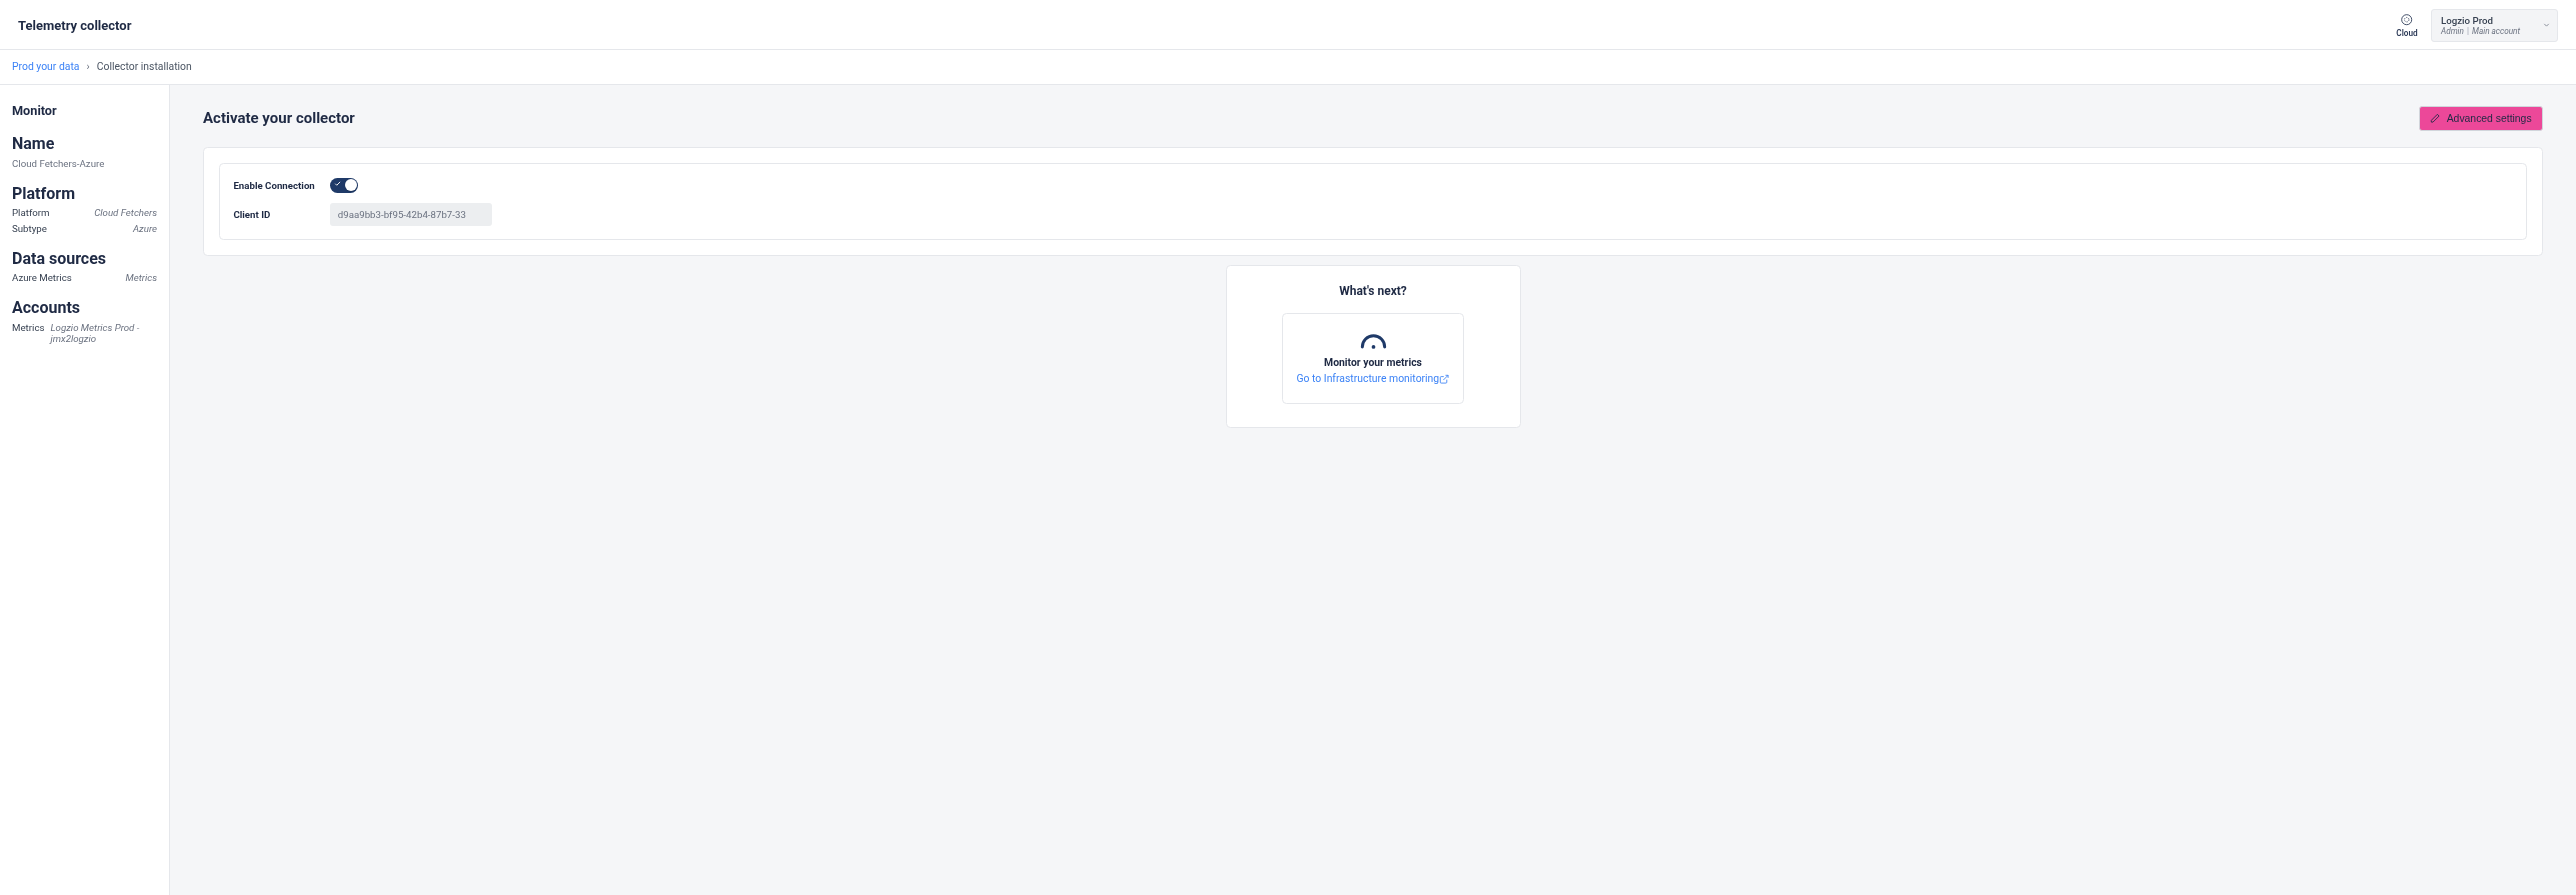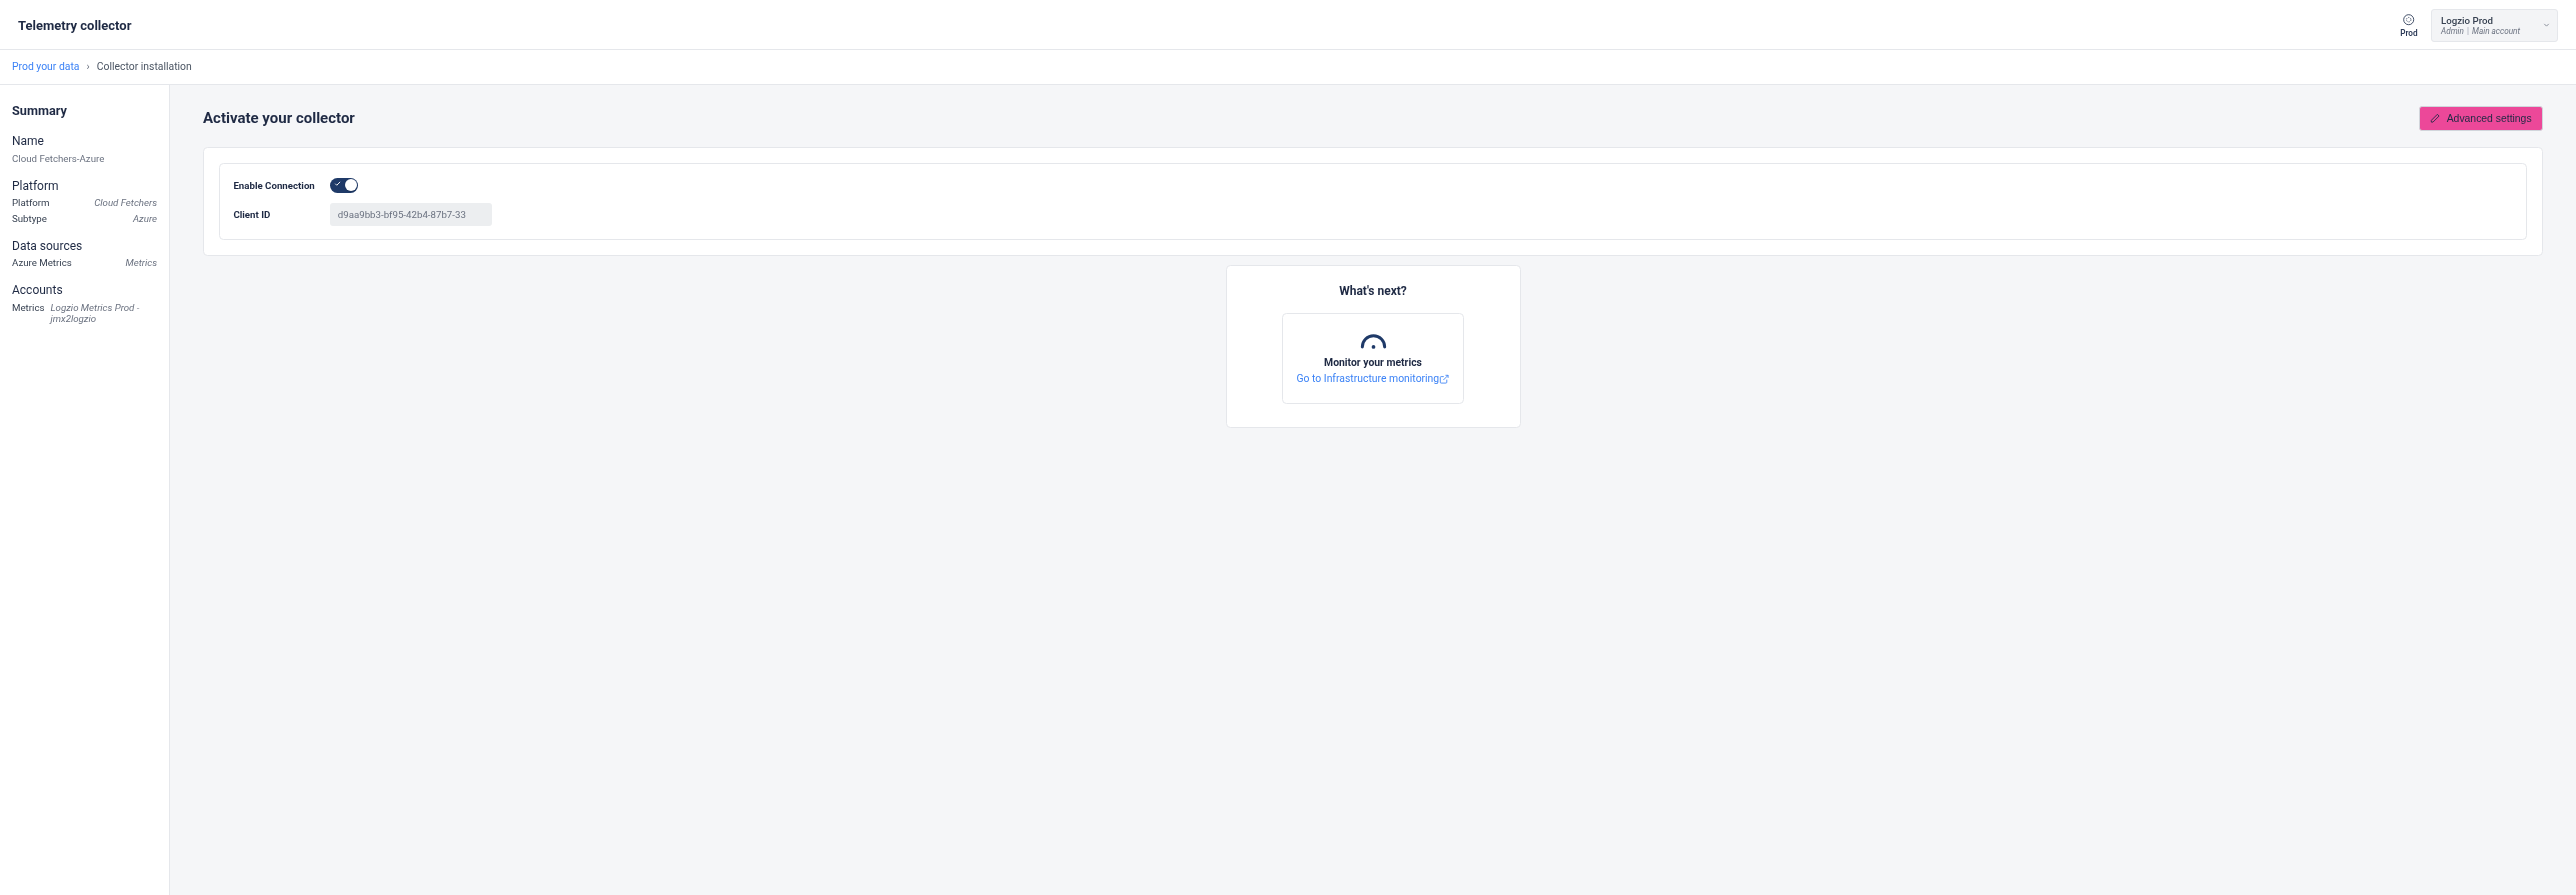--- a/index.html
+++ b/index.html
@@ -113,22 +113,22 @@
 
   
   .sidebar-title {
     font-size: 12.7px;
     font-weight: 700;
     color: #1f2a44;
     margin-bottom: 16.4px;
   }
   .sb-section { margin-bottom: 15px; }
   .sb-heading {
-    font-size: 12px;
-    font-weight: 400;
+    font-size: 16px;
+    font-weight: 700;
     color: #1f2a44;
     margin-bottom: 4.5px;
   }
   .sb-value-single {
     font-size: 9.7px;
     color: #6b7280;
   }
   .sb-row {
     display: flex;
     justify-content: space-between;
@@ -280,21 +280,21 @@
 <body>
 
 <div class="top-header">
   <h1 class="page-title">Telemetry collector</h1>
   <div class="top-right">
     <div class="help-block">
       <svg width="13.4" height="13.4" viewBox="0 0 24 24" fill="none" stroke="#2c3a57" stroke-width="1.6">
         <circle cx="12" cy="12" r="9"></circle>
         <circle cx="12" cy="12" r="4" stroke-dasharray="2 2"></circle>
       </svg>
-      <span class="help-label">Prod</span>
+      <span class="help-label">Cloud</span>
     </div>
     <div class="account-selector">
       <div class="account-name">Logzio Prod</div>
       <div class="account-sub">
         <span>Admin</span><span class="sep">|</span><span>Main account</span>
       </div>
       <svg class="account-chevron" width="9" height="9" viewBox="0 0 24 24" fill="none" stroke="#6b7280" stroke-width="2">
         <polyline points="6 9 12 15 18 9"></polyline>
       </svg>
     </div>
@@ -303,21 +303,21 @@
 
 <div class="breadcrumb-bar">
   <a class="breadcrumb-link">Prod your data</a>
   <span class="breadcrumb-sep">›</span>
   <span class="breadcrumb-current">Collector installation</span>
 </div>
 
 <div class="layout">
 
   <aside class="sidebar">
-    <div class="sidebar-title">Summary</div>
+    <div class="sidebar-title">Monitor</div>
 
     <div class="sb-section">
       <div class="sb-heading">Name</div>
       <div class="sb-value-single">Cloud Fetchers-Azure</div>
     </div>
 
     <div class="sb-section">
       <div class="sb-heading">Platform</div>
       <div class="sb-row">
         <span class="k">Platform</span>

